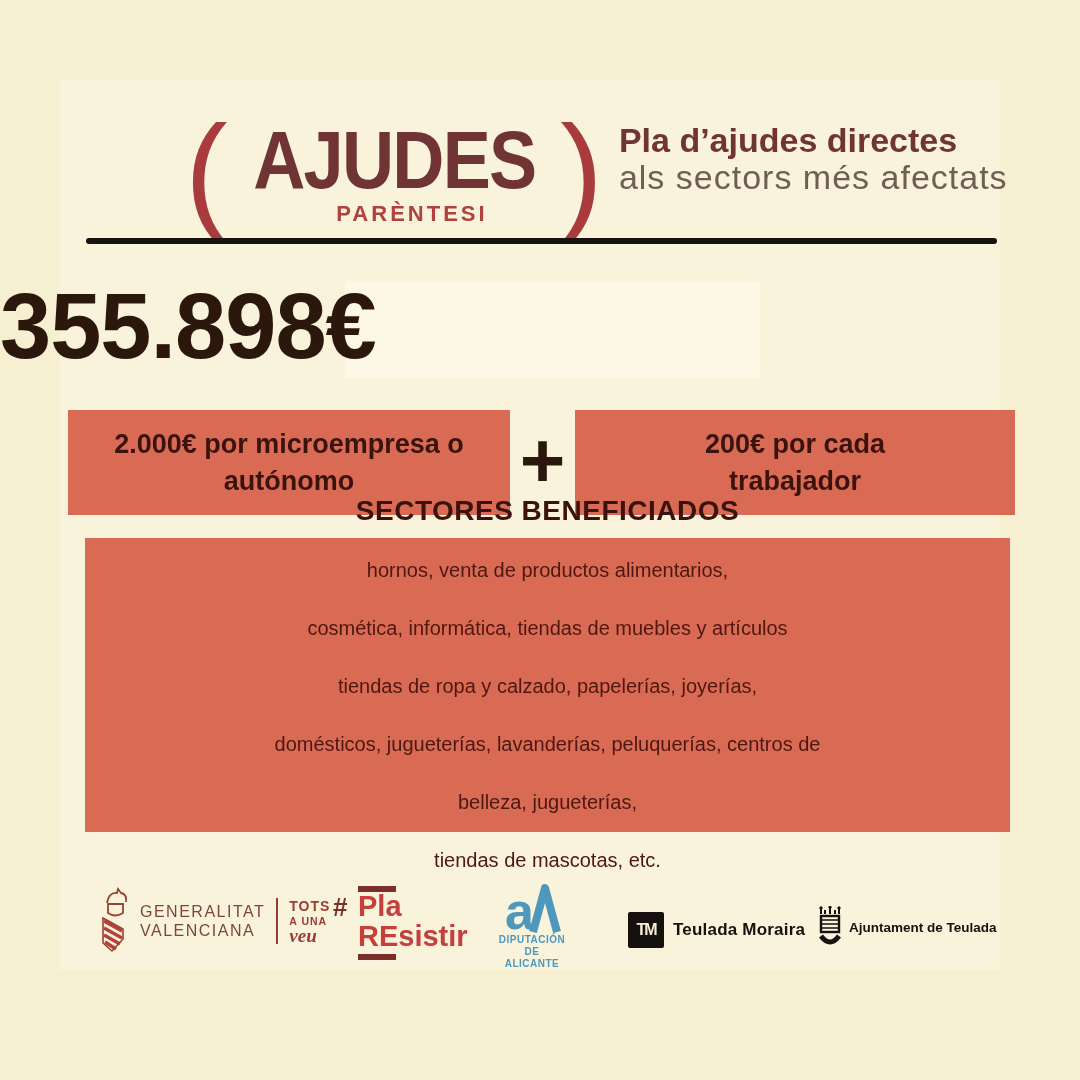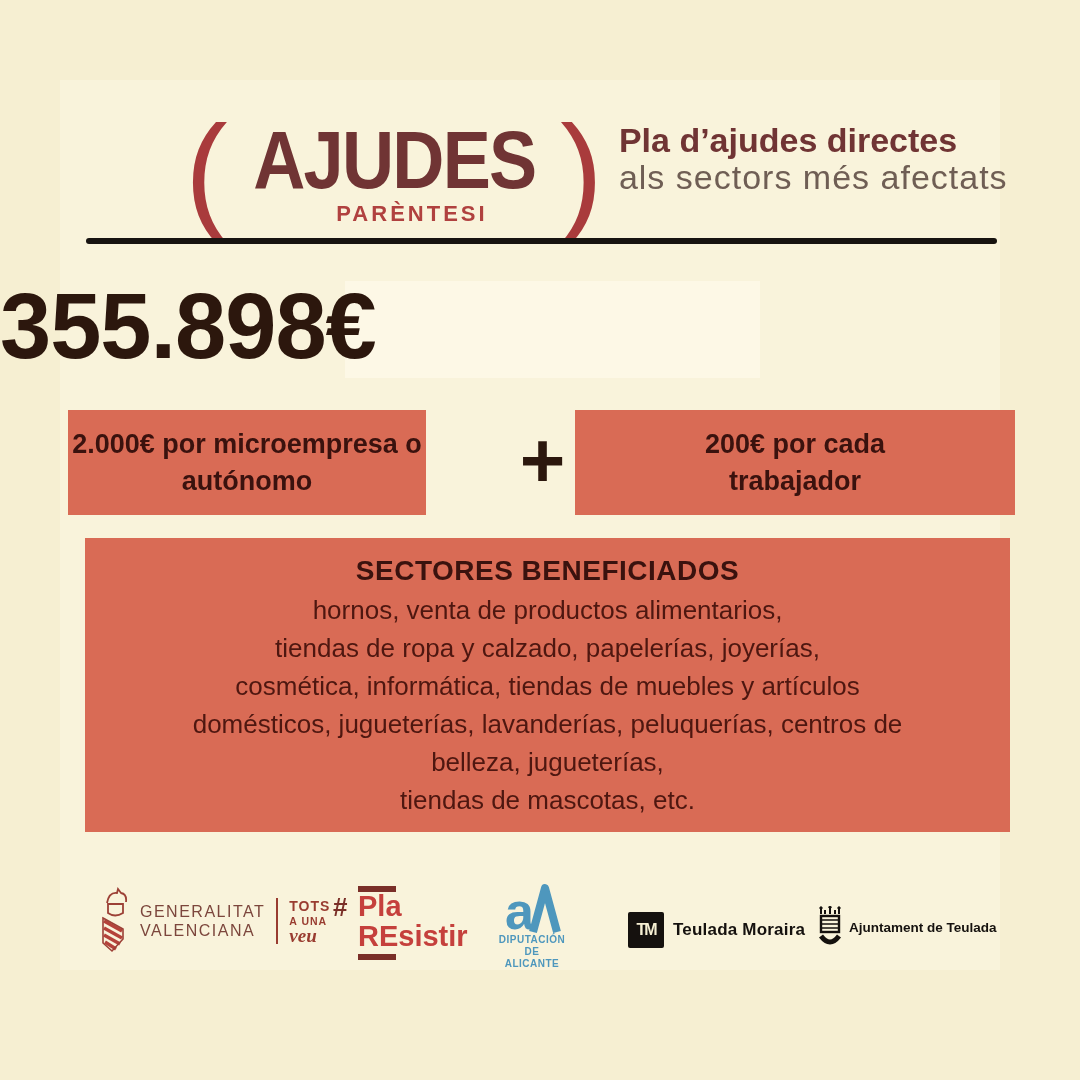--- a/index.html
+++ b/index.html
@@ -64,21 +64,21 @@
   .amount{
     position:absolute;left:0;top:276px;width:1080px;
     font-size:92px;line-height:100px;font-weight:700;letter-spacing:-1px;
     color:var(--number,#2c170d);
   }
   
   .box{
     position:absolute;background:var(--accent,#d96b55);
     display:flex;flex-direction:column;align-items:center;justify-content:center;
   }
-  .box-left{left:68px;top:410px;width:358px;height:105px;}
+  .box-left{left:68px;top:410px;width:442px;height:105px;}
   .box-right{left:575px;top:410px;width:440px;height:105px;}
   .box-line{
     font-size:27px;line-height:37px;font-weight:700;
     color:var(--box-text,#3a120e);text-align:center;
   }
   .plus{
     position:absolute;left:510px;top:408px;width:65px;height:105px;
     display:flex;align-items:center;justify-content:center;
     font-size:78px;font-weight:700;color:var(--number,#2f160c);
   }
@@ -87,22 +87,22 @@
     position:absolute;left:85px;top:538px;width:925px;height:294px;
     background:var(--accent,#d96b55);
     display:flex;flex-direction:column;align-items:center;justify-content:center;
     padding:7px 10px;box-sizing:border-box;
   }
   .sectors-title{
     font-size:28px;line-height:40px;font-weight:700;letter-spacing:0.5px;
     color:var(--box-text,#390f0a);text-align:center;
   }
   .sectors-line{
-    font-size:26px;line-height:38px;font-weight:400;
-    color:var(--sector-text,#4e1710);text-align:right;
+    font-size:20px;line-height:38px;font-weight:400;
+    color:var(--sector-text,#4e1710);text-align:right;margin-top:20px;
   }
   
   .footer-item{position:absolute;display:flex;align-items:center;}
   
   .gv{left:100px;top:886px;height:70px;}
   .gv-text{
     margin-left:10px;display:flex;flex-direction:column;
     font-size:16px;line-height:19px;letter-spacing:1.5px;font-weight:400;
     color:var(--gv,#7c463c);
   }
@@ -165,22 +165,22 @@
 </div>
 <div class="plus">+</div>
 <div class="box box-right">
   <div class="box-line">200€ por cada</div>
   <div class="box-line">trabajador</div>
 </div>
 
 <div class="sectors">
   <div class="sectors-title">SECTORES BENEFICIADOS</div>
   <div class="sectors-line">hornos, venta de productos alimentarios,</div>
+  <div class="sectors-line">cosmética, informática, tiendas de muebles y artículos</div>
   <div class="sectors-line">tiendas de ropa y calzado, papelerías, joyerías,</div>
-  <div class="sectors-line">cosmética, informática, tiendas de muebles y artículos</div>
   <div class="sectors-line">domésticos, jugueterías, lavanderías, peluquerías, centros de</div>
   <div class="sectors-line">belleza, jugueterías,</div>
   <div class="sectors-line">tiendas de mascotas, etc.</div>
 </div>
 
 <div class="footer-item gv">
   <span>
     <svg width="30" height="68" viewBox="0 0 30 68">
       <g fill="none" stroke="#9c4036" stroke-width="1.8">
         <path d="M7 16 Q9 5 17 6 L18 2 L21 6 Q27 7 26 15"></path>

